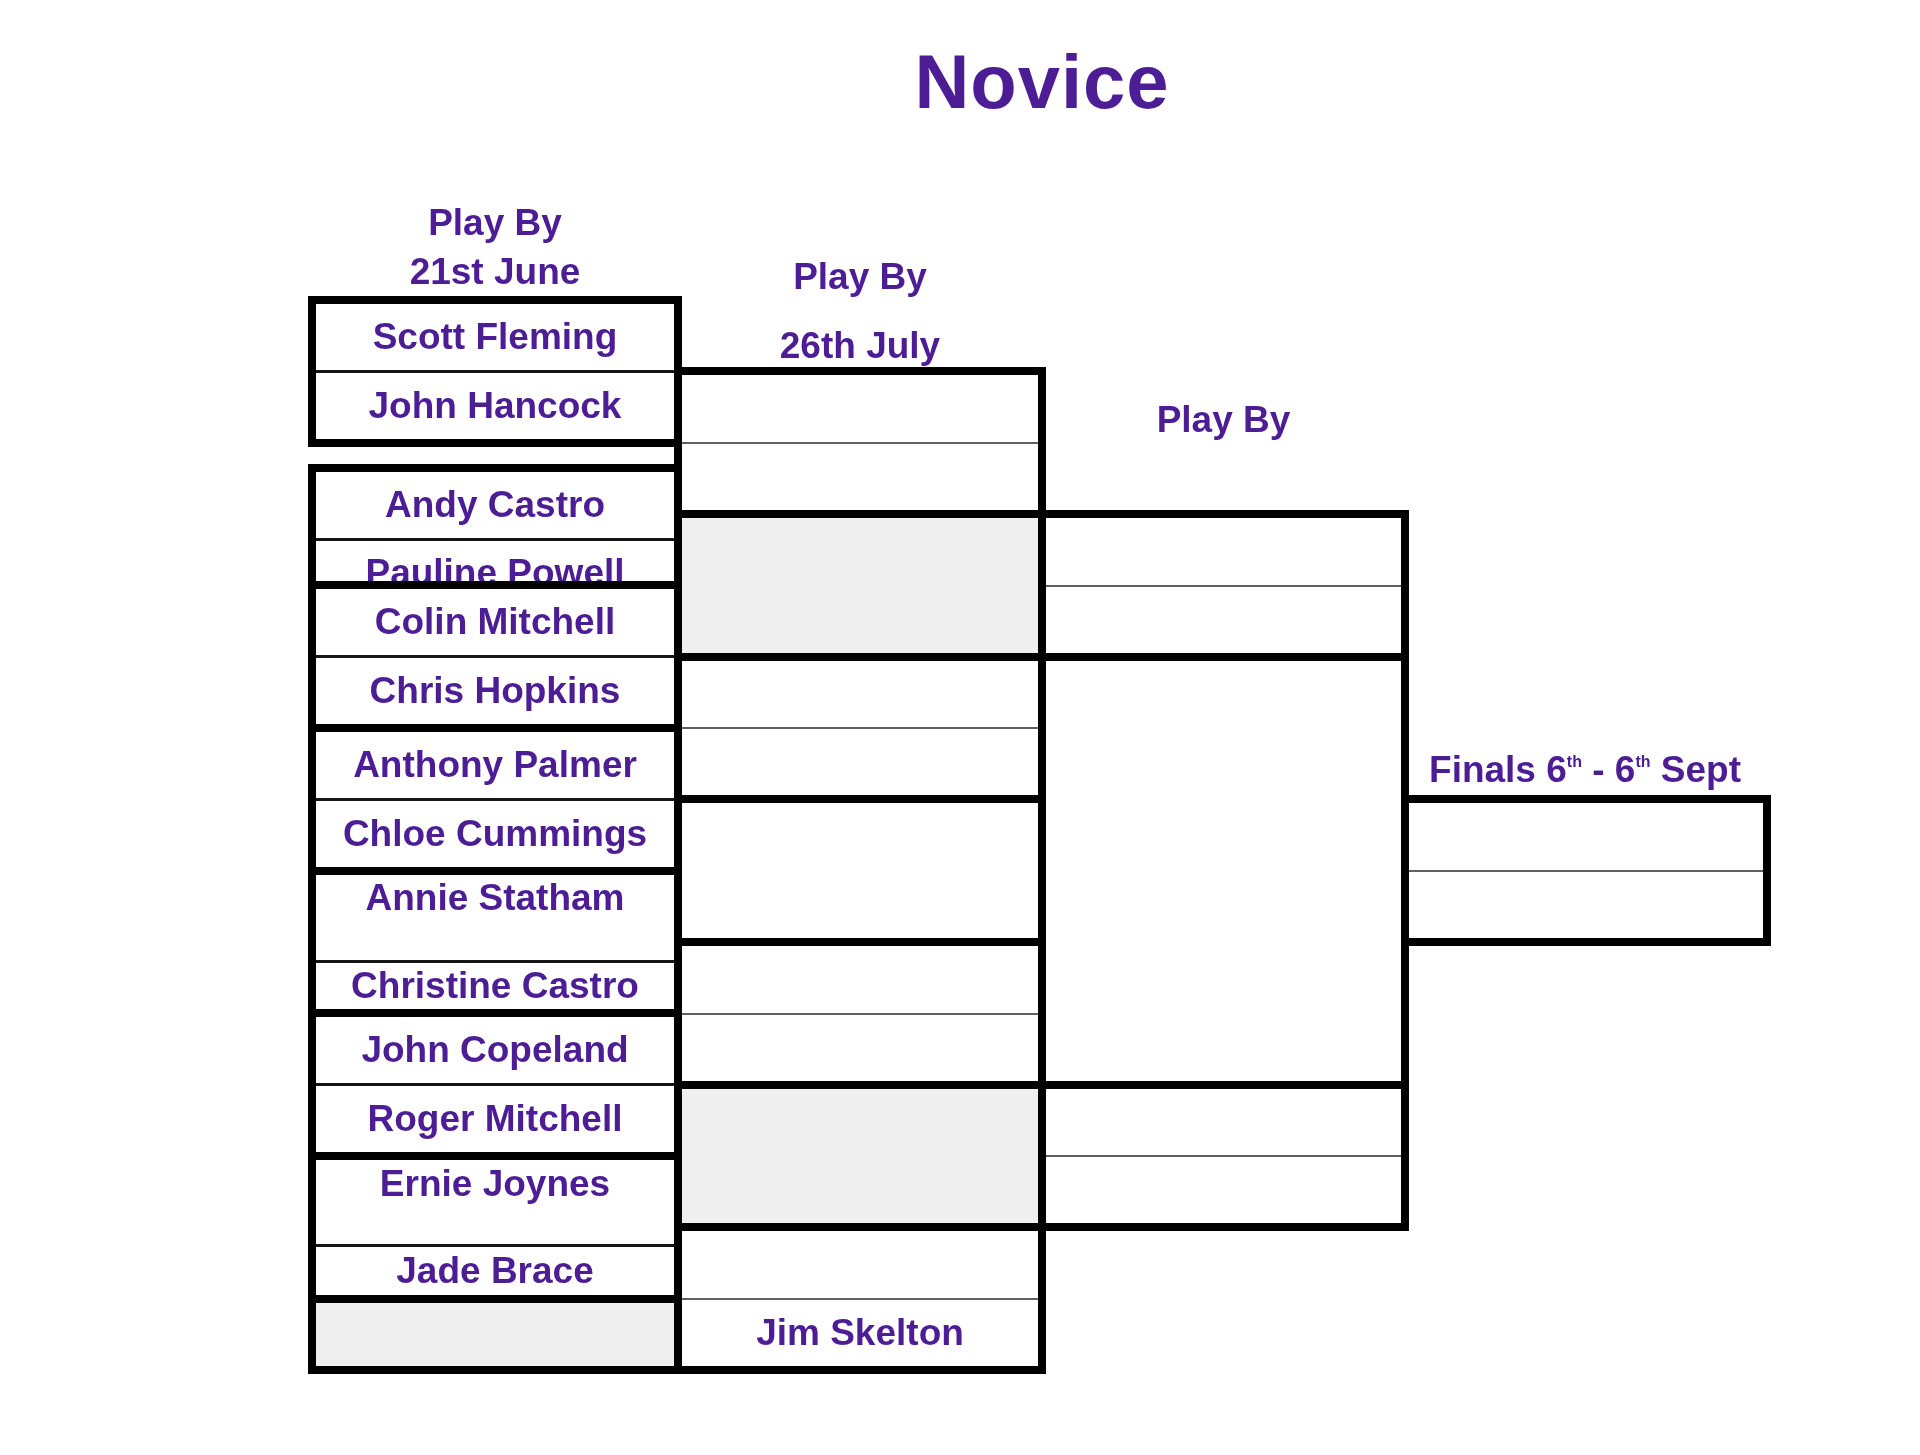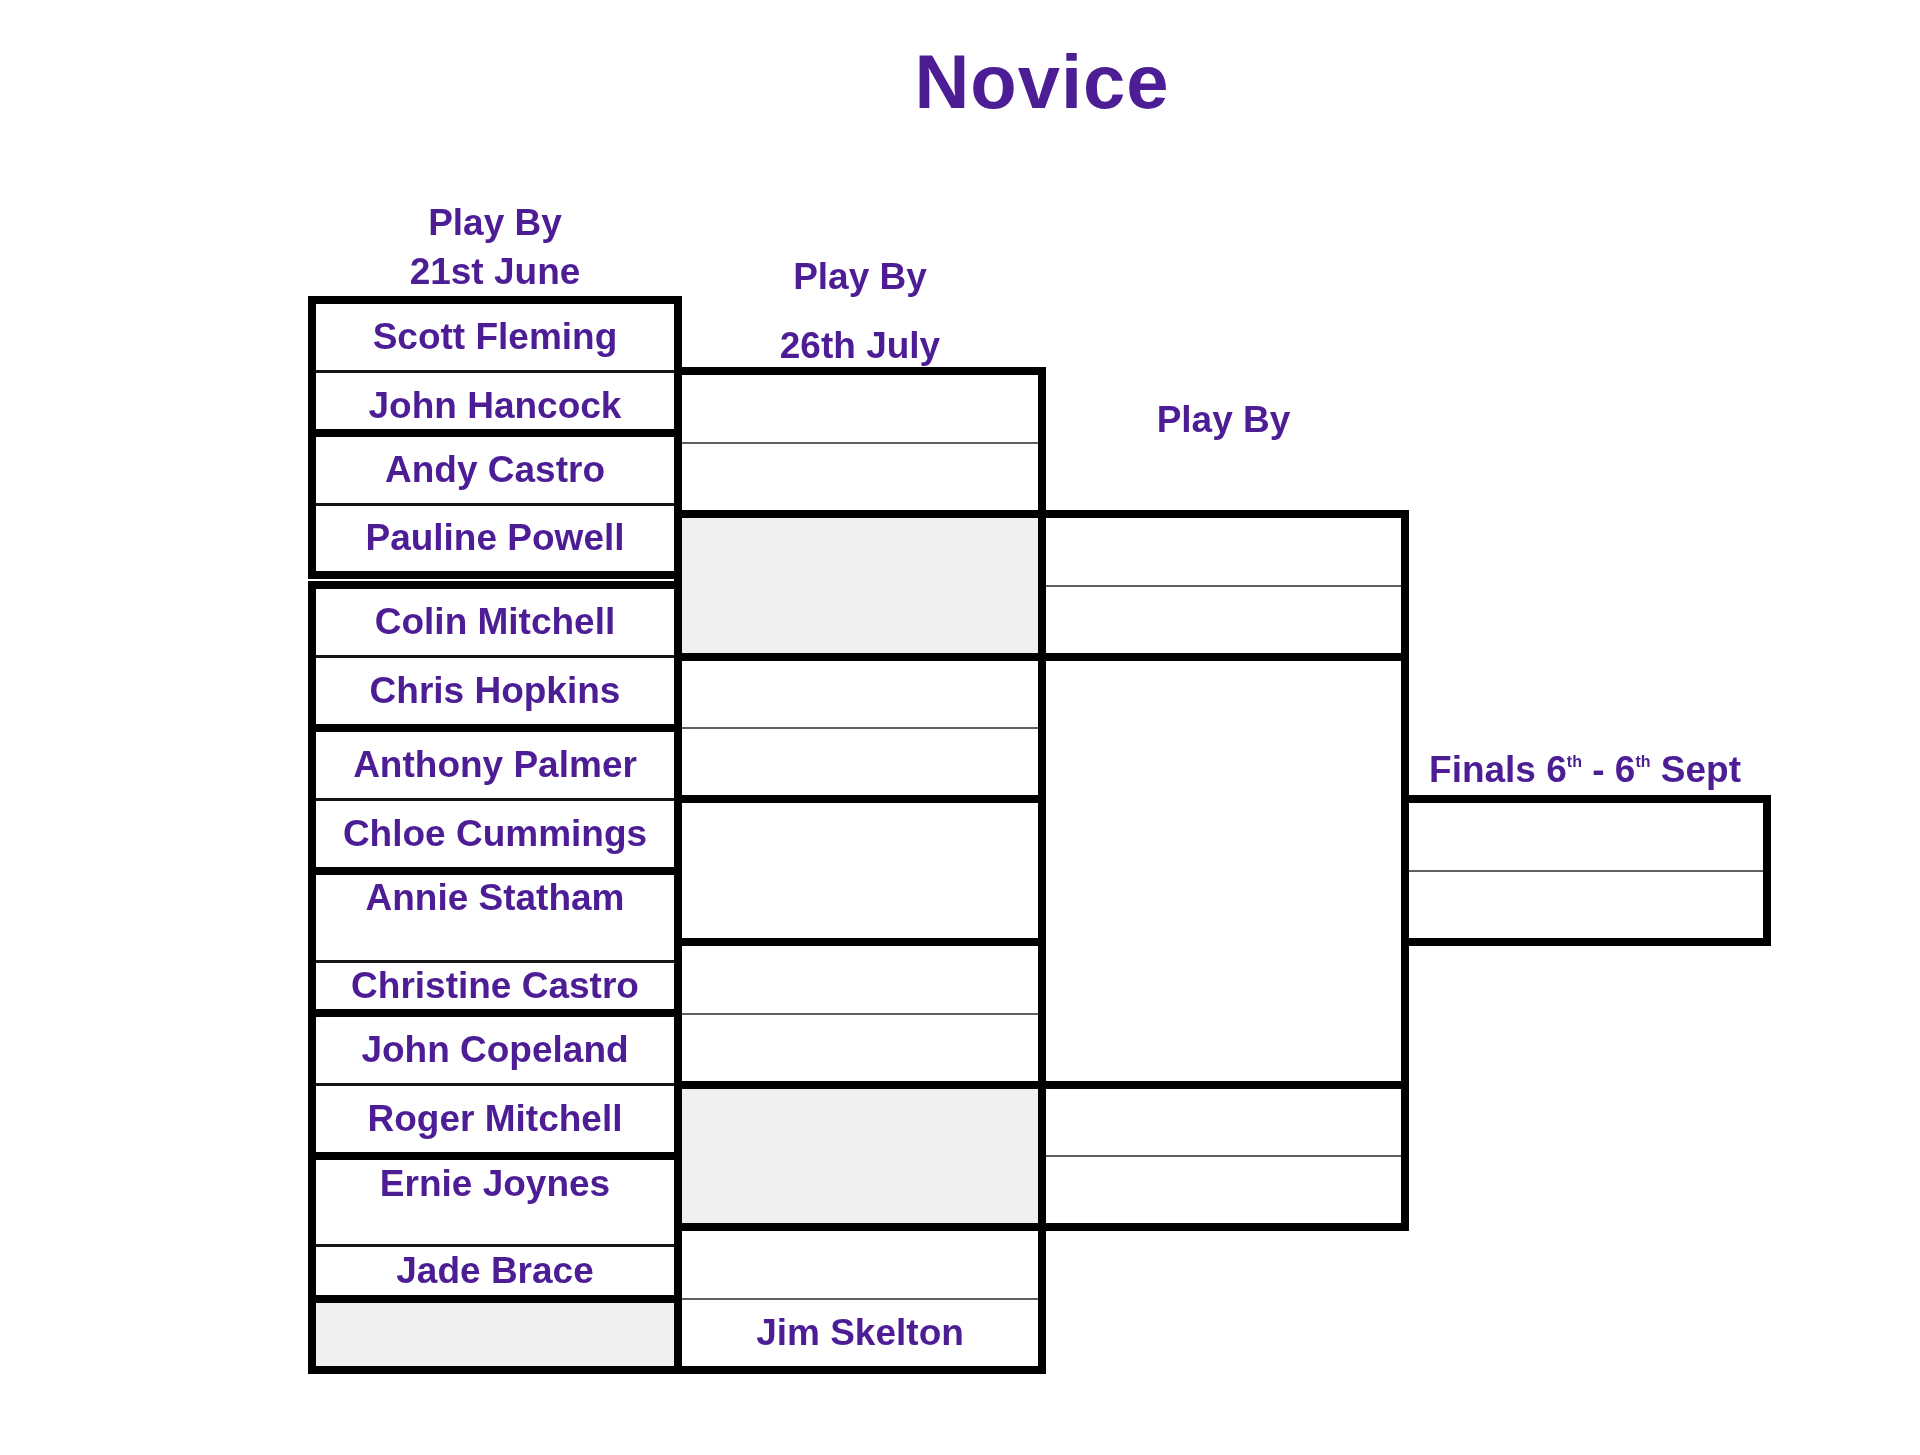--- a/index.html
+++ b/index.html
@@ -37,21 +37,21 @@
     font-weight:700; font-size:37px; white-space:nowrap; overflow:hidden;
   }
   
   .box .cell + .cell { border-top:3px solid #161616; }
   .box.light .cell + .cell { border-top:2px solid #606060; }
   .box.grey { background:#efefef; }
 
   
   .c1 { left:308px; width:374px; }
   .c1p1 { top:296px;  height:151px; }
-  .c1p2 { top:429px;  height:150px; }
+  .c1p2 { top:464px;  height:150px; }
   .c1p3 { top:581px;  height:151px; }
   .c1p4 { top:724px;  height:151px; }
   .c1p5 { top:867px;  height:150px;gap:38px; }
   .c1p6 { top:1009px; height:151px; }
   .c1p7 { top:1152px; height:151px;gap:36px; }
   .c1g  { top:1295px; height:79px;  }
 
   
   .c2 { left:674px; width:372px; }
   .c2a { top:367px;  height:151px; }

